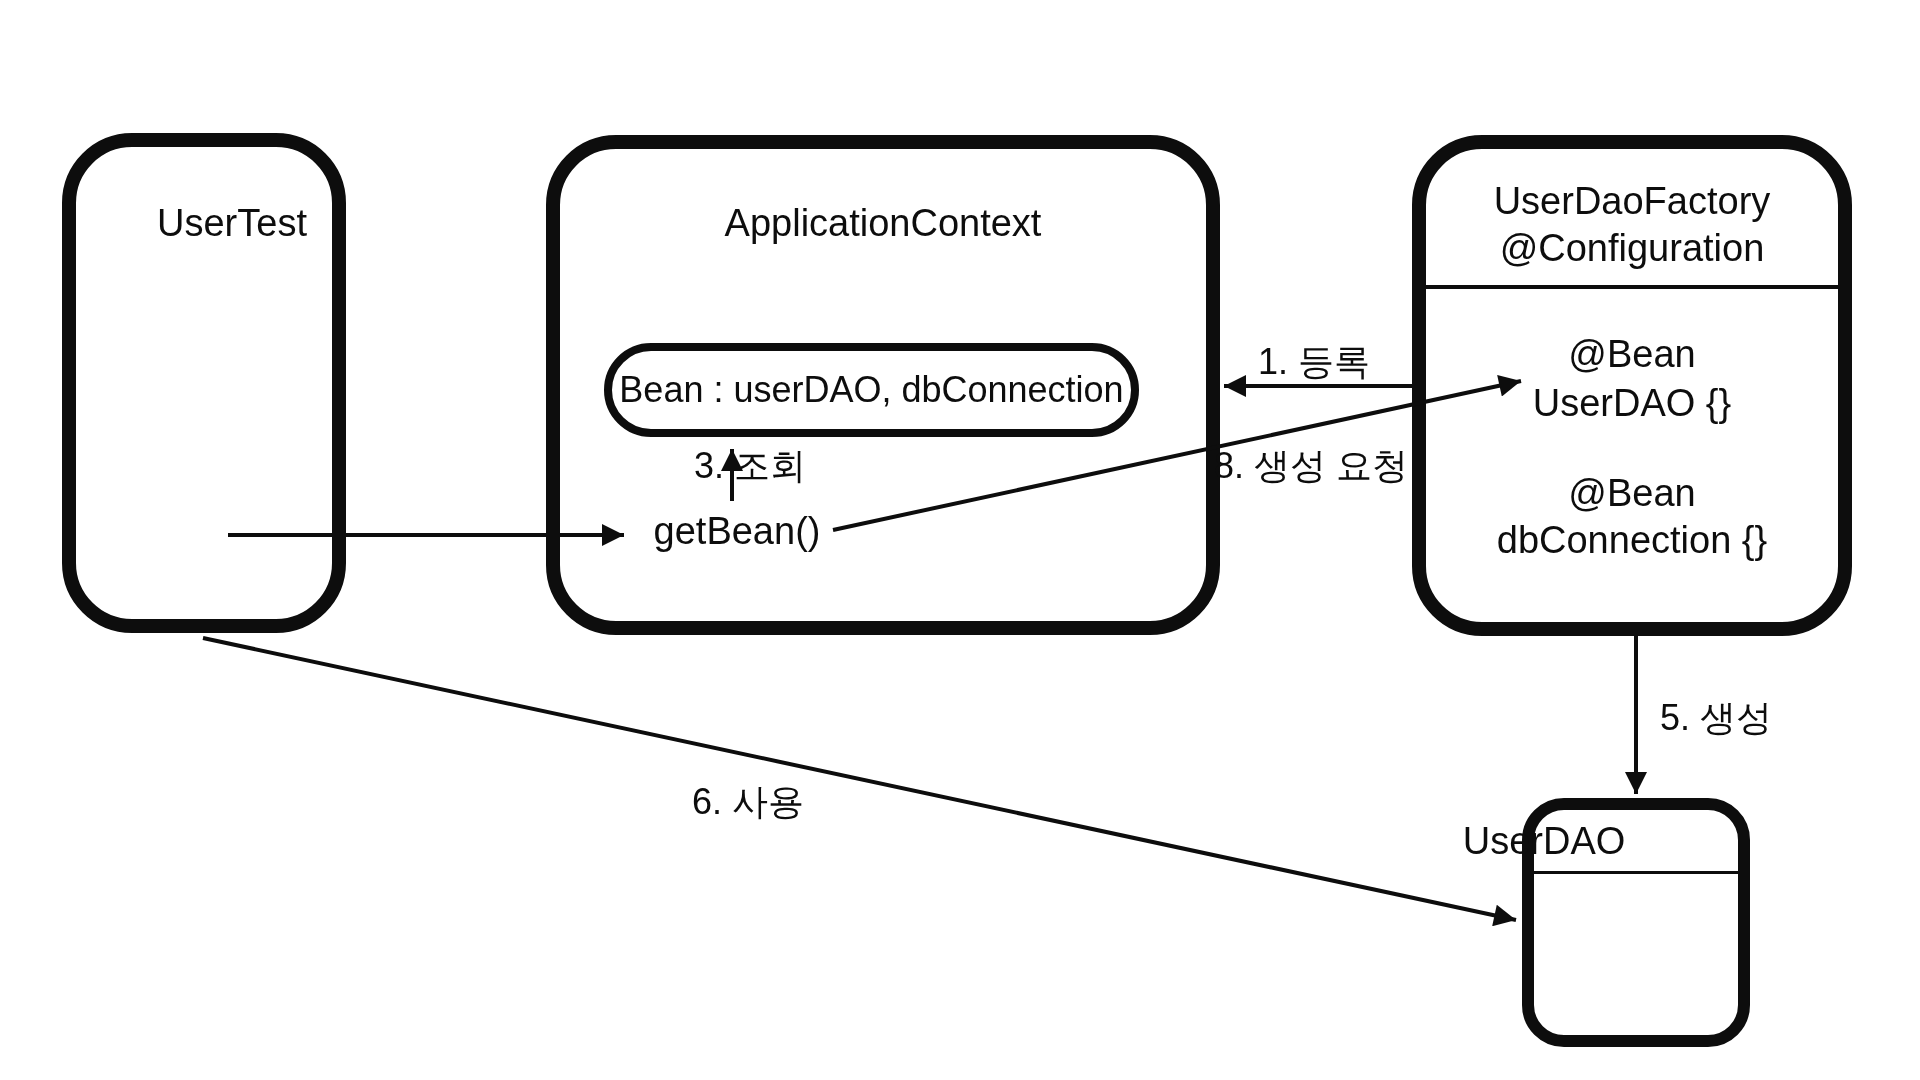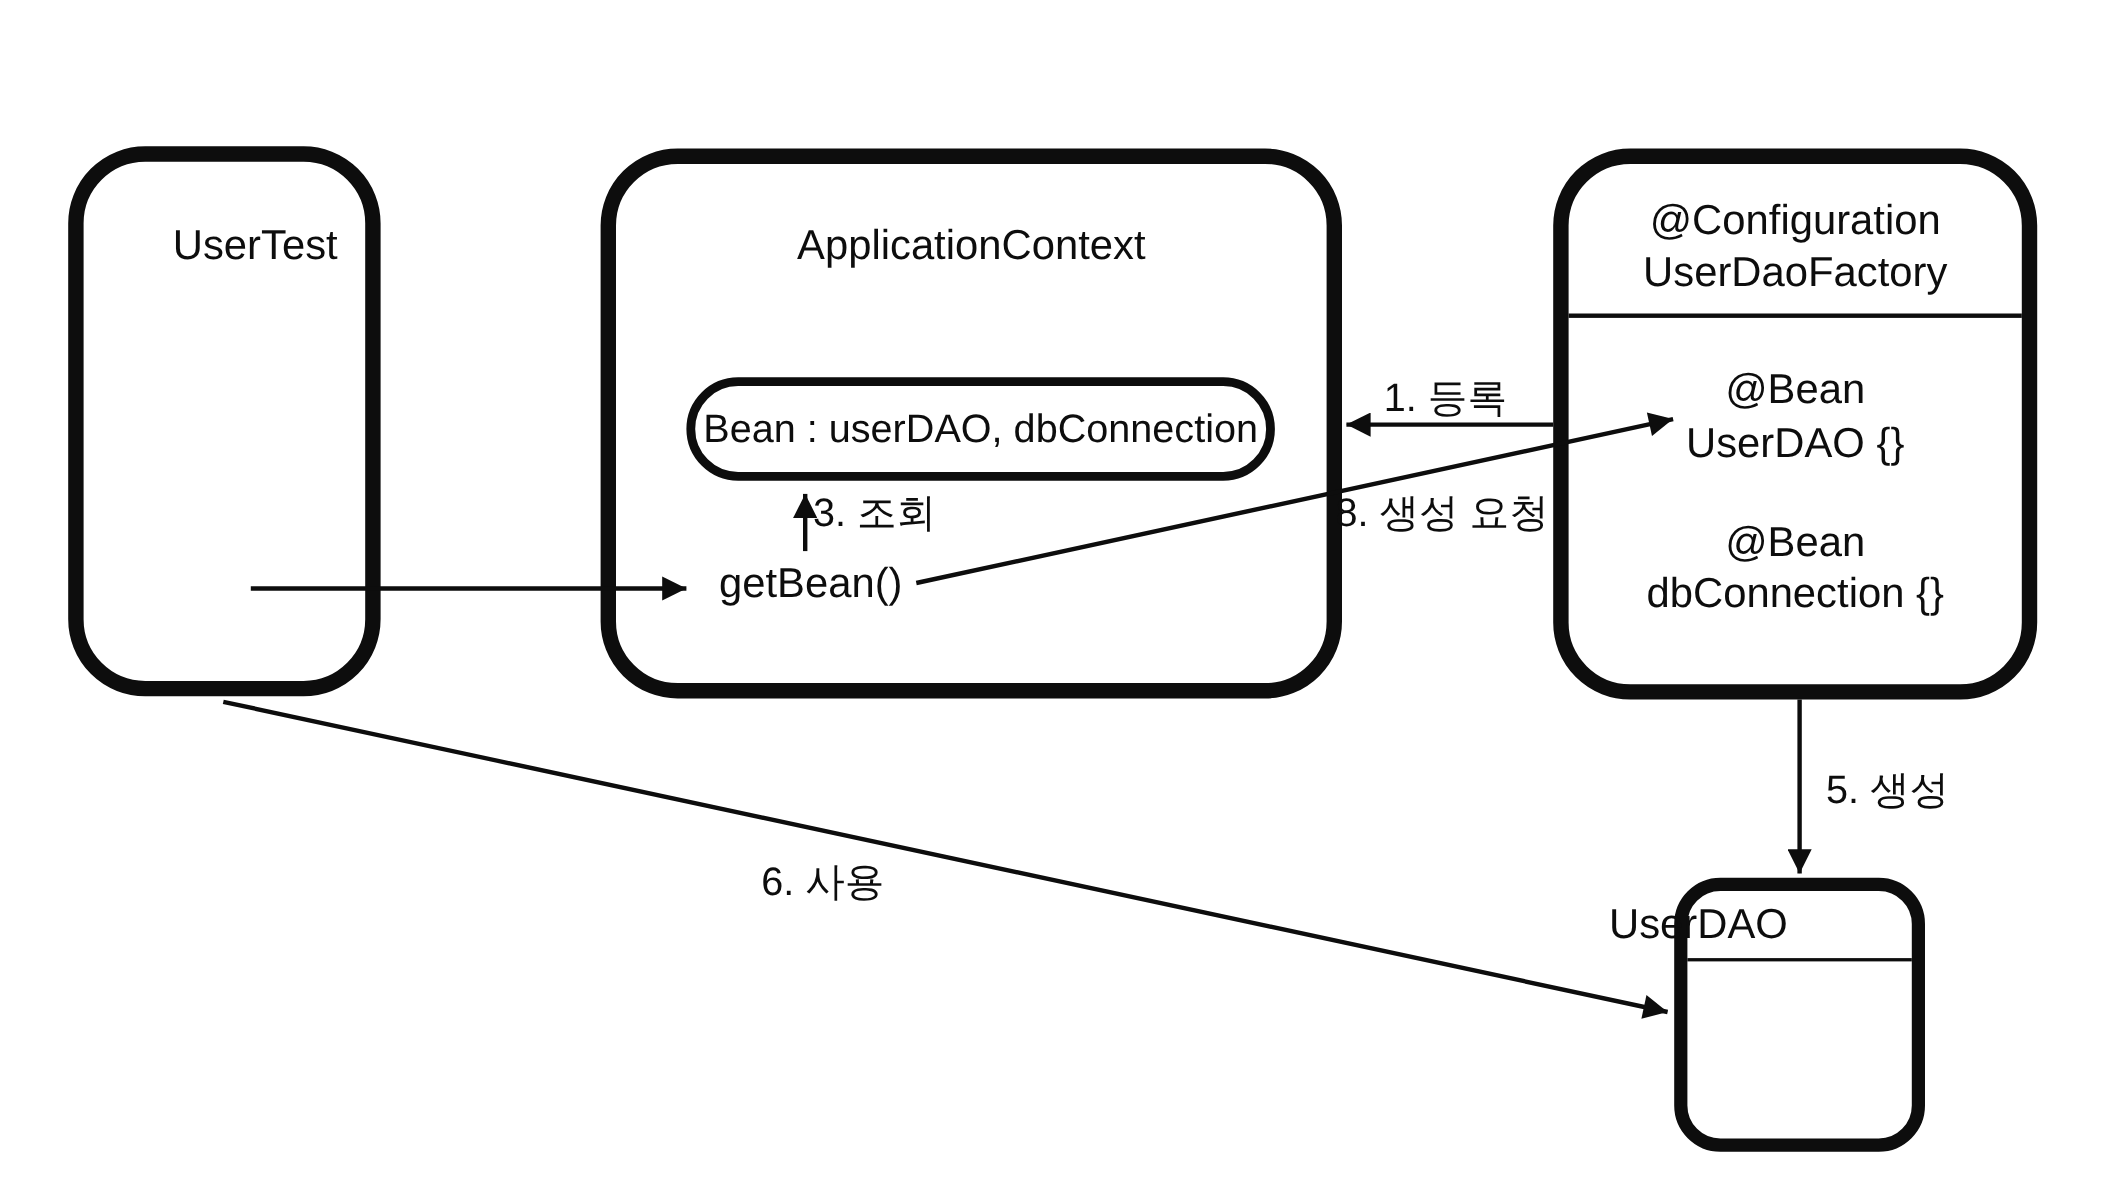--- a/index.html
+++ b/index.html
@@ -43,39 +43,39 @@
   #arrow-layer{
     position:absolute;left:0;top:0;width:1920px;height:1080px;
     pointer-events:none;z-index:5;
   }
   
   #user-test-box      {left:62px;  top:133px; width:284px; height:500px;}
   #app-context-box    {left:546px; top:135px; width:674px; height:500px;}
   #factory-box        {left:1412px;top:135px; width:440px; height:501px;}
   #user-dao-box       {left:1522px;top:798px; width:228px; height:249px;border-width:12px;border-radius:42px;}
   #bean-pill{
-    position:absolute;left:624px;top:343px;width:535px;height:94px;
+    position:absolute;left:604px;top:343px;width:535px;height:94px;
     box-sizing:border-box;border:8px solid var(--ink);border-radius:47px;
     background:var(--bg);
     display:flex;align-items:center;justify-content:center;
   }
   
   #factory-sep  {left:1426px;top:285px;width:412px;height:4px;}
   #user-dao-sep {left:1534px;top:871px;width:204px;height:3px;}
   
   #user-test-title   {left:204px; top:223px;margin-left:28px;}
   #app-context-title {left:883px; top:223px;}
   #get-bean-label    {left:737px; top:531px;}
   #factory-title     {left:1632px;top:225px;line-height:47px;}
   #factory-bean1     {left:1632px;top:379px;line-height:49px;}
   #factory-bean2     {left:1632px;top:517px;line-height:47px;}
   #user-dao-title    {left:1544px;top:841px;}
   #label-register    {left:1314px;top:362px;}
   #label-request     {left:448px; top:495px;line-height:34px;}
-  #label-lookup      {left:795px; top:466px;}
+  #label-lookup      {left:750px; top:466px;}
   #label-create-req  {left:1311px;top:466px;}
   #label-create      {left:1716px;top:718px;}
   #label-use         {left:748px; top:802px;}
   .block-line{display:block;}
 </style>
 </head>
 <body>
 
 <div id="canvas">
 
@@ -87,22 +87,22 @@
 
   <div id="bean-pill">
     <span class="t36">Bean : userDAO, dbConnection</span>
   </div>
 
   <div class="lbl t38" id="get-bean-label">getBean()</div>
 
   <div class="box" id="factory-box"></div>
   <div class="sep" id="factory-sep"></div>
   <div class="lbl2 t38" id="factory-title">
+    <span class="block-line">UserDaoFactory</span>
     <span class="block-line">@Configuration</span>
-    <span class="block-line">UserDaoFactory</span>
   </div>
   <div class="lbl2 t38" id="factory-bean1">
     <span class="block-line">@Bean</span>
     <span class="block-line">UserDAO {}</span>
   </div>
   <div class="lbl2 t38" id="factory-bean2">
     <span class="block-line">@Bean</span>
     <span class="block-line">dbConnection {}</span>
   </div>
 

